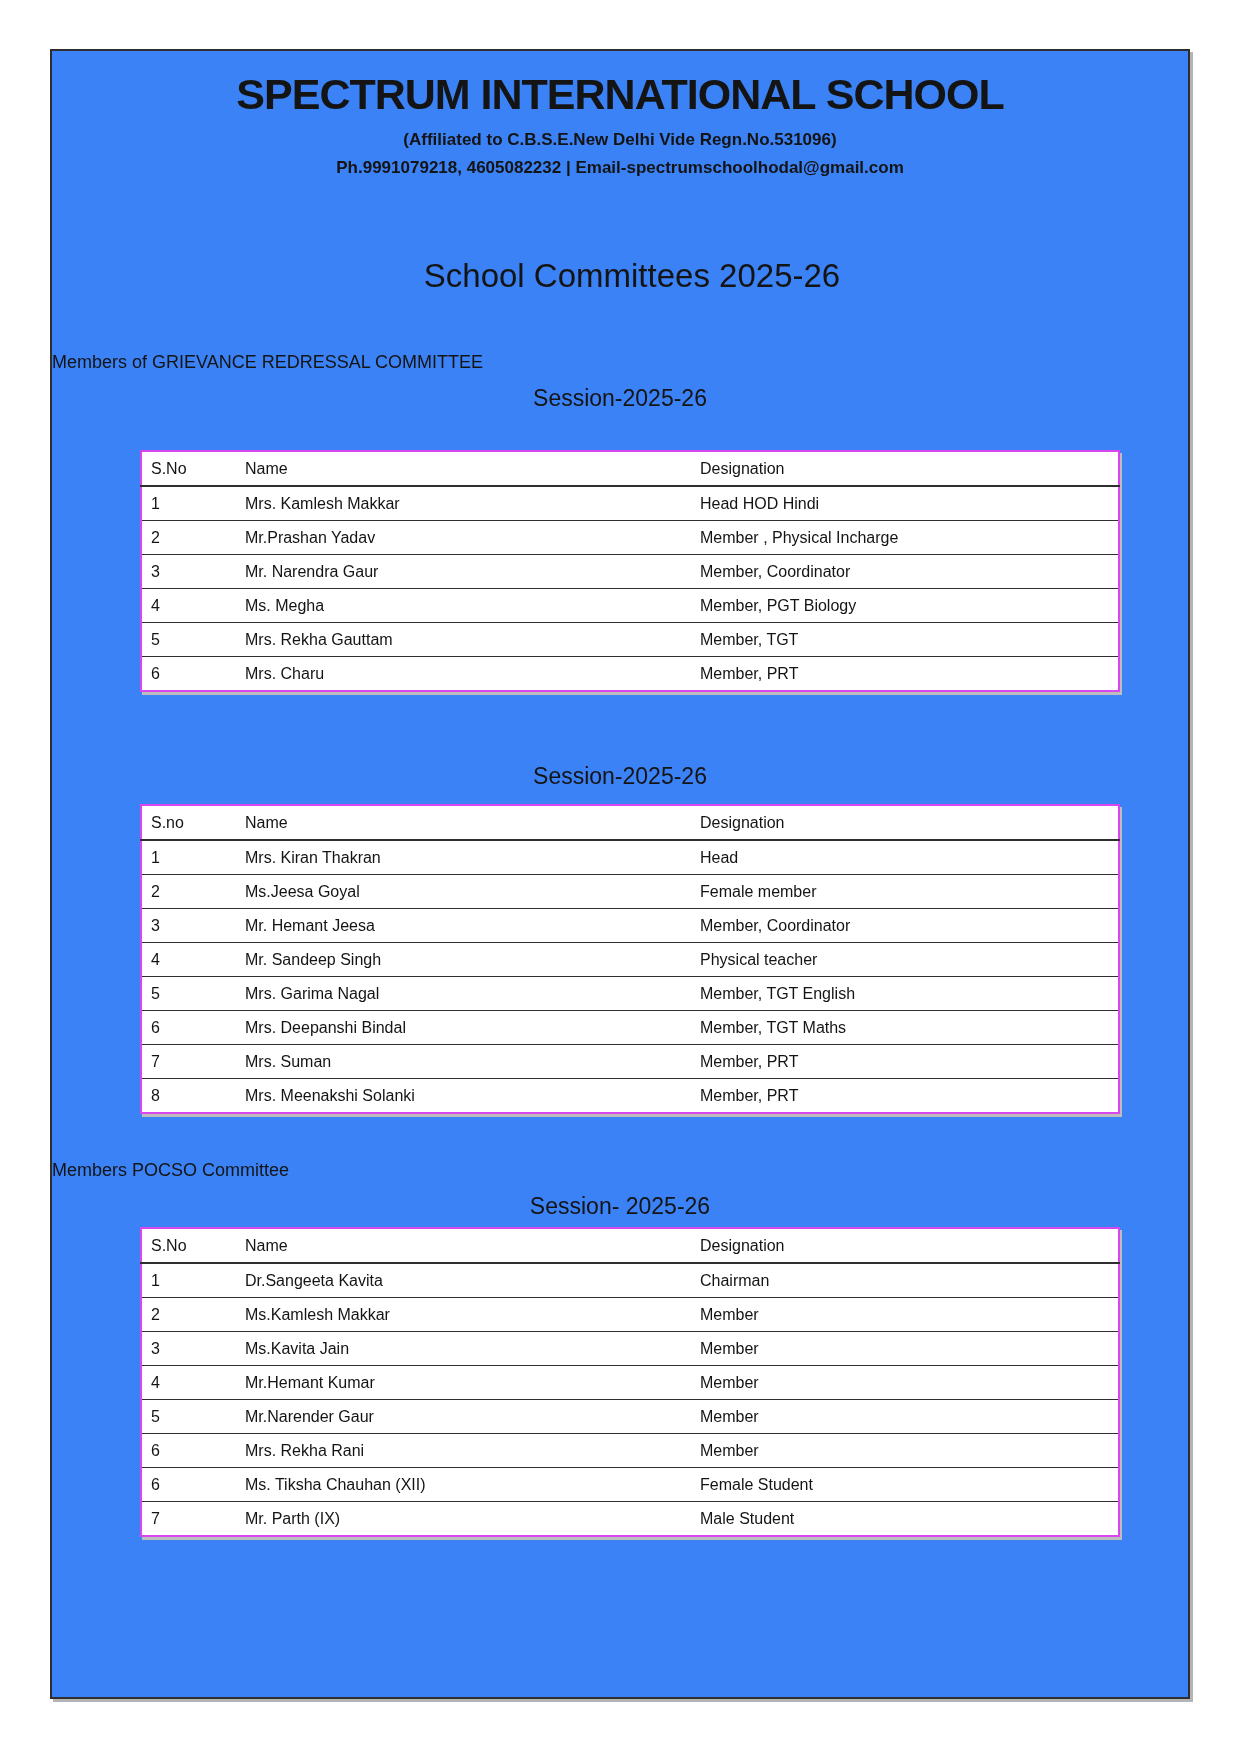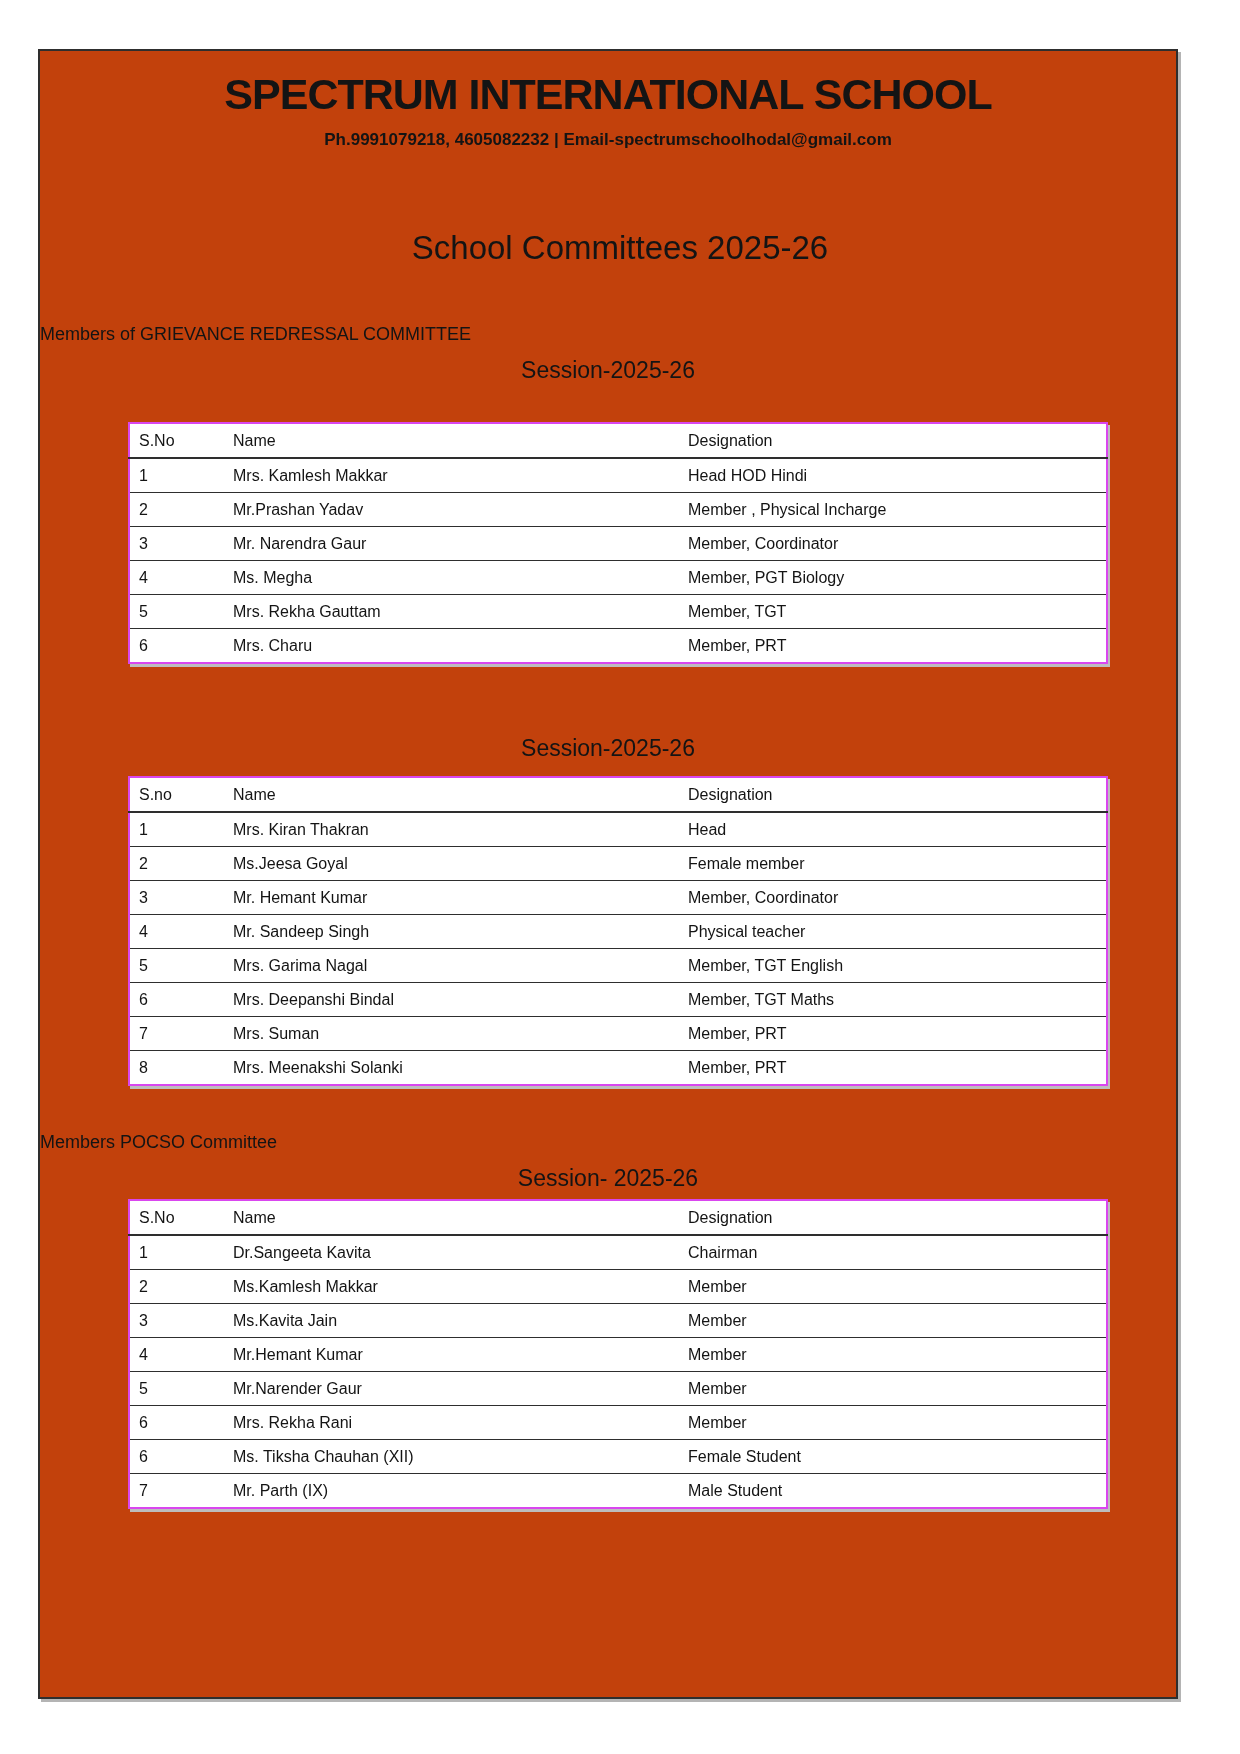--- a/index.html
+++ b/index.html
@@ -11,27 +11,27 @@
   }
   .canvas {
     position: relative;
     width: 1240px;
     height: 1754px;
     background: #ffffff;
     overflow: hidden;
   }
   .page-frame {
     position: absolute;
-    left: 38px;
+    left: 50px;
     top: 49px;
     width: 1136px;
     height: 1646px;
     border: 2px solid #2e2e2e;
     box-shadow: 3px 3px 0 #b4b4b4;
-    background: #c2410c;
+    background: #3b82f6;
     box-sizing: content-box;
   }
   .doc-header { margin-top: 20px; text-align: center; }
   .school-name {
     margin: 0;
     font-size: 43px;
     font-weight: 700;
     letter-spacing: -1px;
     line-height: 1.1;
     white-space: nowrap;
@@ -101,20 +101,21 @@
 </style>
 </head>
 <body>
 
 <div class="canvas">
   <div class="page-frame">
 
     <header class="doc-header">
       <h1 class="school-name">SPECTRUM INTERNATIONAL SCHOOL</h1>
       <div class="header-sub">
+        <div class="header-line">(Affiliated to C.B.S.E.New Delhi Vide Regn.No.531096)</div>
         <div class="header-line">Ph.9991079218, 4605082232 | Email-spectrumschoolhodal@gmail.com</div>
       </div>
     </header>
 
     <h2 class="doc-title">School Committees 2025-26</h2>
 
     <div id="sections-mount">
   <section class="committee">
     <h3 class="sec-heading">Members of GRIEVANCE REDRESSAL COMMITTEE</h3>
     <div class="sec-session">Session-2025-26</div>
@@ -187,21 +188,21 @@
                 <td>Mrs. Kiran Thakran</td>
                 <td>Head</td>
               </tr>
               <tr>
                 <td>2</td>
                 <td>Ms.Jeesa Goyal</td>
                 <td>Female member</td>
               </tr>
               <tr>
                 <td>3</td>
-                <td>Mr. Hemant Kumar</td>
+                <td>Mr. Hemant Jeesa</td>
                 <td>Member, Coordinator</td>
               </tr>
               <tr>
                 <td>4</td>
                 <td>Mr. Sandeep Singh</td>
                 <td>Physical teacher</td>
               </tr>
               <tr>
                 <td>5</td>
                 <td>Mrs. Garima Nagal</td>

